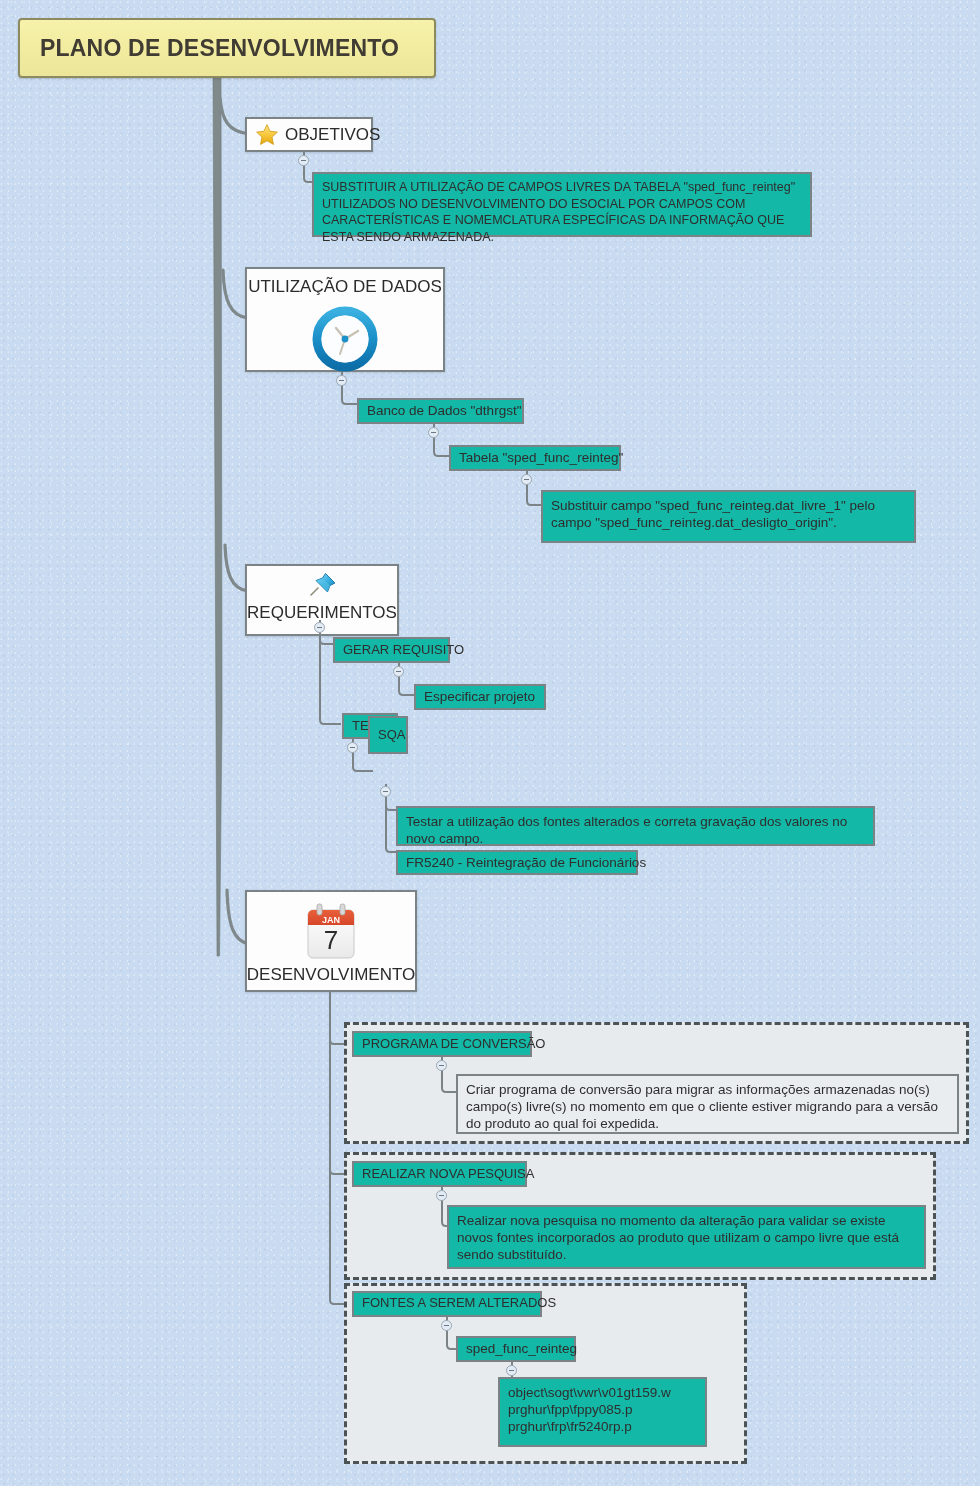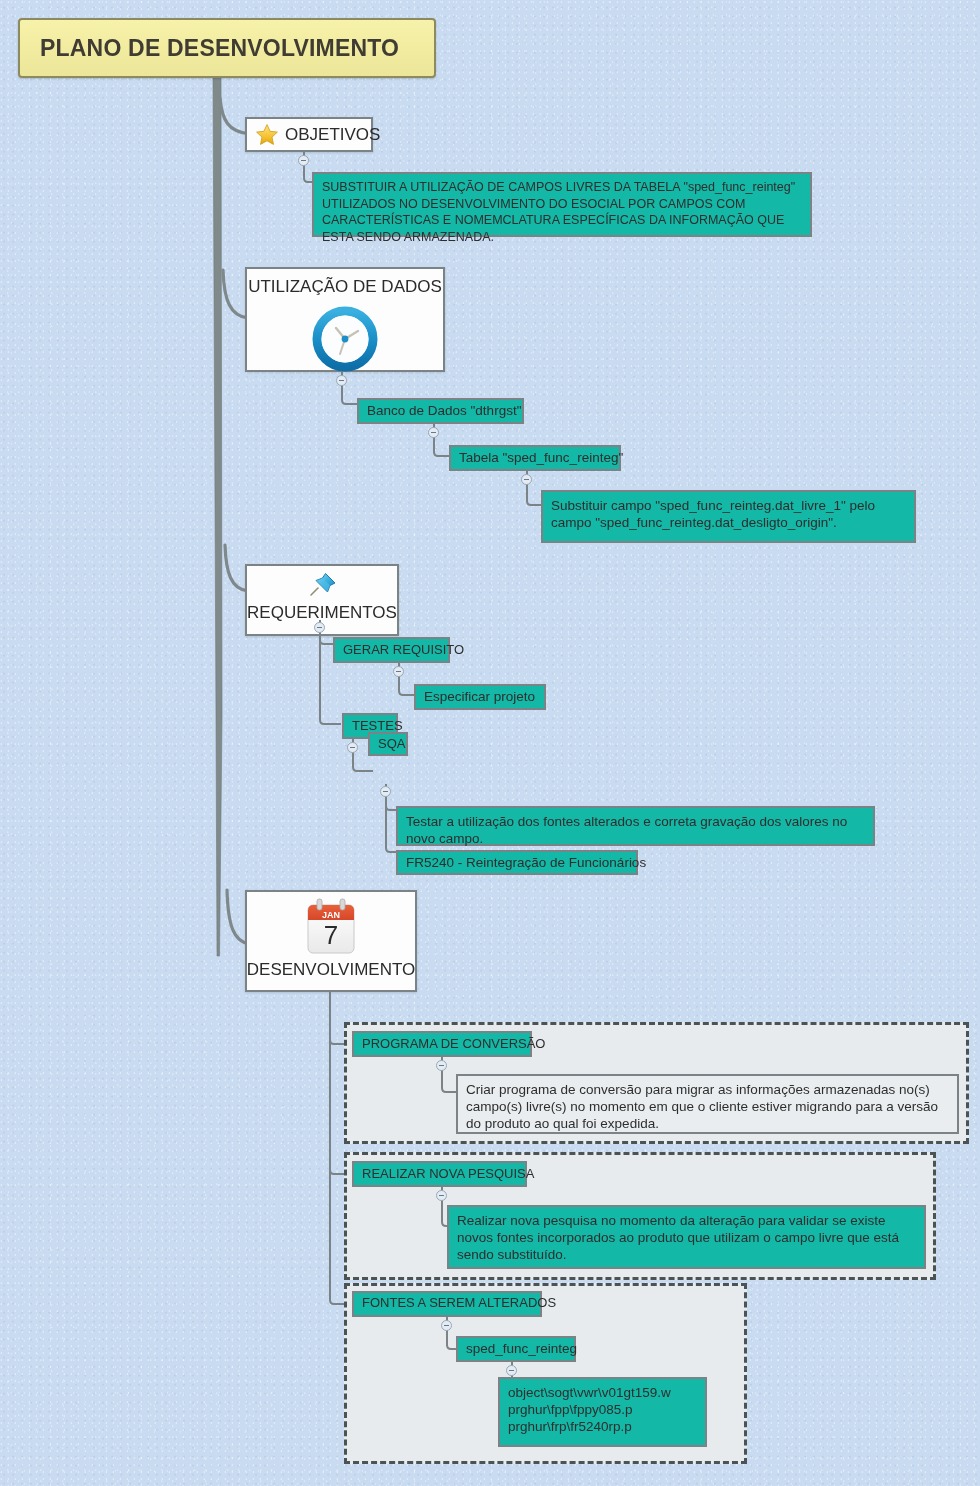--- a/index.html
+++ b/index.html
@@ -273,41 +273,41 @@
     <span>TESTES</span>
   </div>
 
   <div class="conn" style="left:349px; top:739px; width:26px; height:34px;">
     <svg width="26" height="34" viewBox="0 0 26 34">
       <path d="M 4 0 L 4 28 Q 4 32 8 32 L 24 32" fill="none" stroke="#7b8386" stroke-width="2"></path>
     </svg>
   </div>
   <div class="toggle" style="left:347px; top:742px;"></div>
 
-  <div class="node caps" style="left:368px; top:716px; width:40px; height:24px;margin-top:16px;">
+  <div class="node caps" style="left:368px; top:716px; width:40px; height:38px;">
     <span>SQA</span>
   </div>
 
   <div class="conn" style="left:382px; top:784px; width:24px; height:92px;">
     <svg width="24" height="92" viewBox="0 0 24 92">
       <path d="M 4 0 L 4 22 Q 4 26 8 26 L 22 26" fill="none" stroke="#7b8386" stroke-width="2"></path>
       <path d="M 4 22 L 4 64 Q 4 68 8 68 L 22 68" fill="none" stroke="#7b8386" stroke-width="2"></path>
     </svg>
   </div>
   <div class="toggle" style="left:380px; top:786px;"></div>
 
   <div class="node multiline" style="left:396px; top:806px; width:479px; height:40px;">
     <span>Testar a utilização dos fontes alterados e correta gravação dos valores no novo campo.</span>
   </div>
 
   <div class="node" style="left:396px; top:850px; width:242px; height:25px;">
     <span>FR5240 - Reintegração de Funcionários</span>
   </div>
 
-  <div class="major" style="left:245px; top:890px; width:172px; height:102px; flex-direction:column; align-items:center; justify-content:flex-start; padding-top:5px;">
+  <div class="major" style="left:245px; top:890px; width:172px; height:102px; flex-direction:column; align-items:center; justify-content:center; padding-top:5px;">
     <span class="icon cal-icon">
       <svg viewBox="0 0 62 62" width="62" height="62">
         <defs>
           <linearGradient id="calhdr" x1="0" y1="0" x2="0" y2="1">
             <stop offset="0%" stop-color="#e8603a"></stop>
             <stop offset="100%" stop-color="#d6472a"></stop>
           </linearGradient>
           <linearGradient id="calbody" x1="0" y1="0" x2="0" y2="1">
             <stop offset="0%" stop-color="#ffffff"></stop>
             <stop offset="100%" stop-color="#e9e9e9"></stop>

